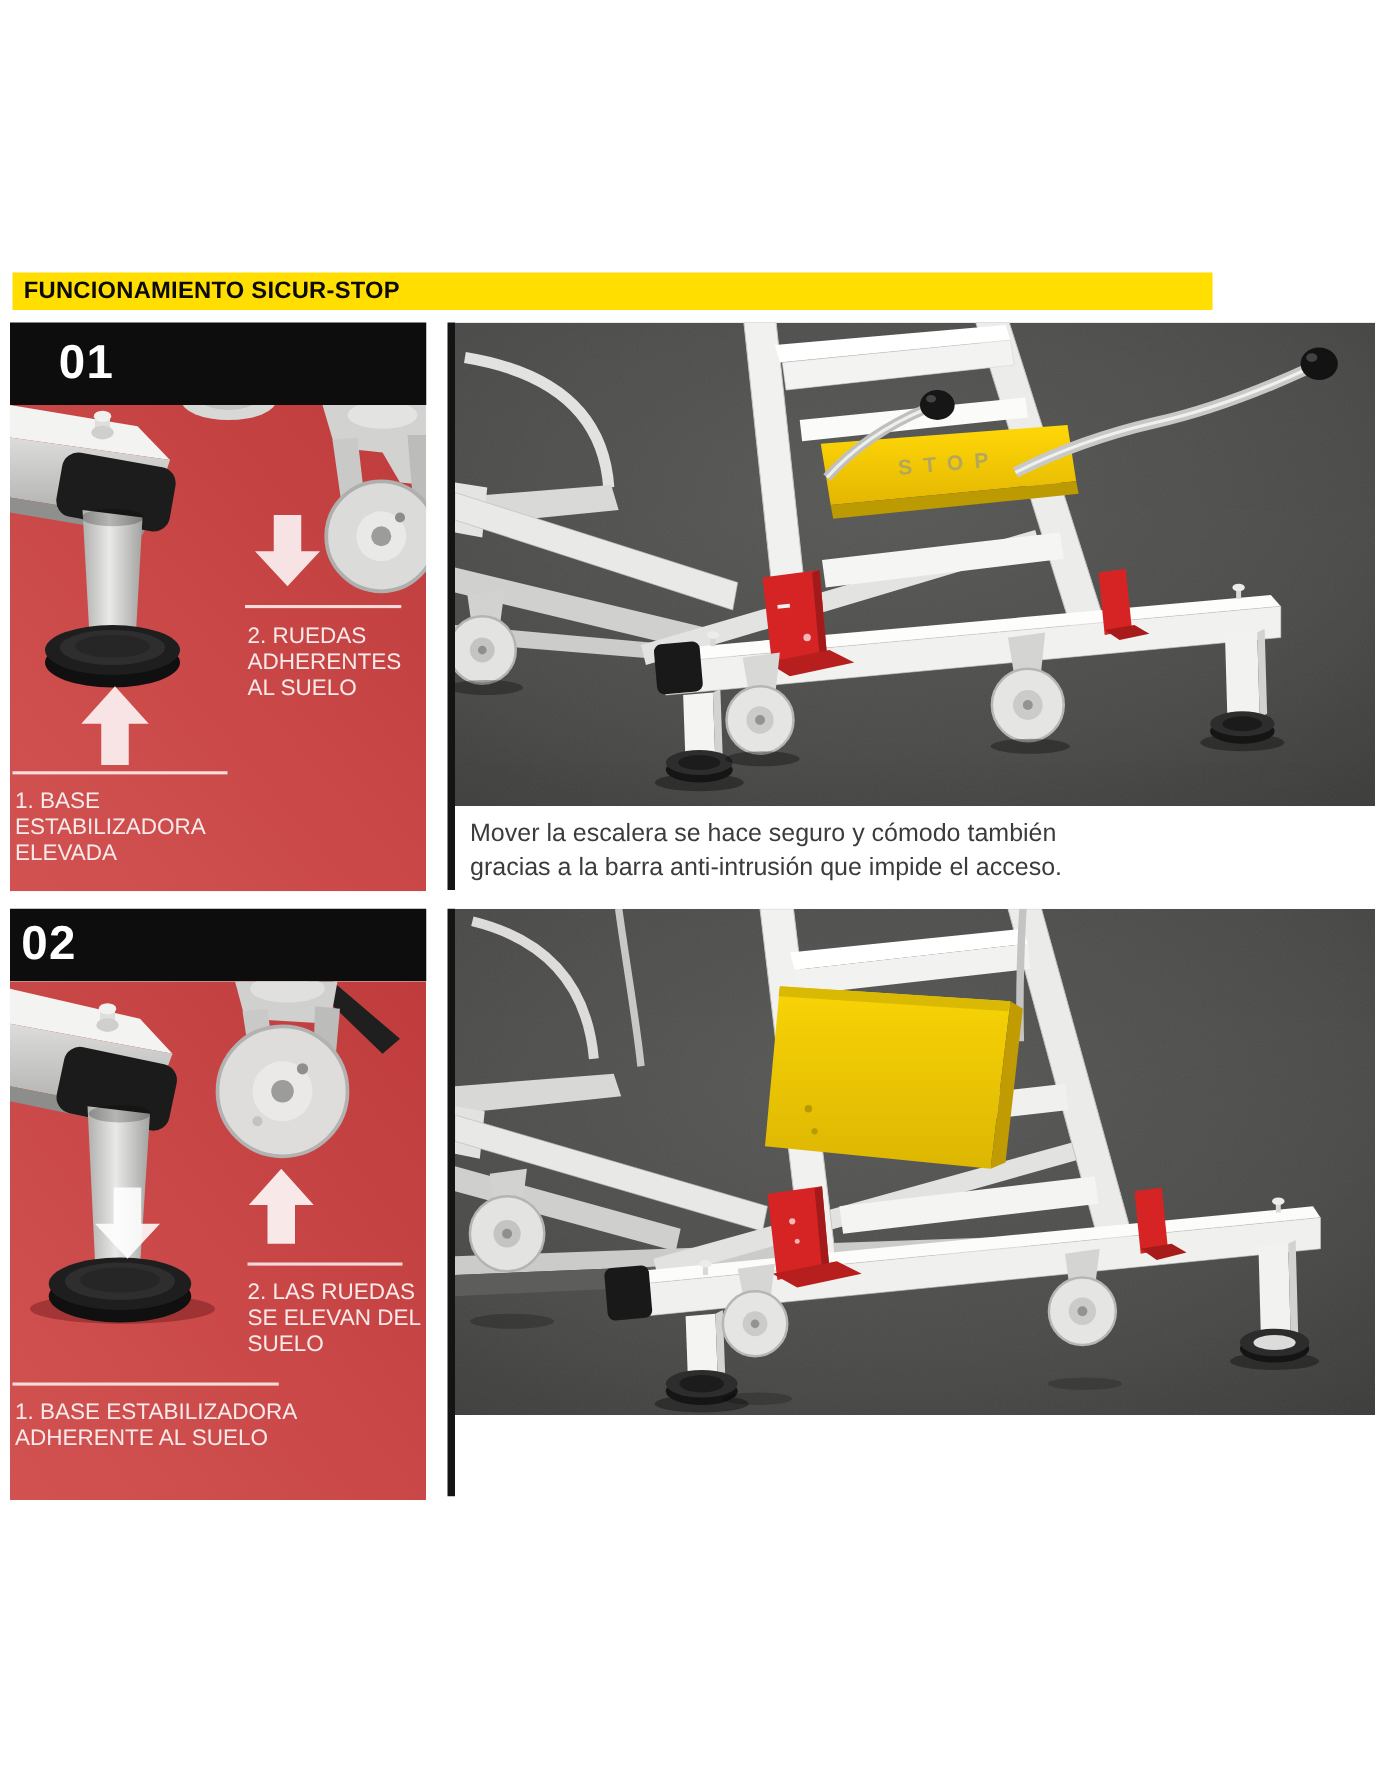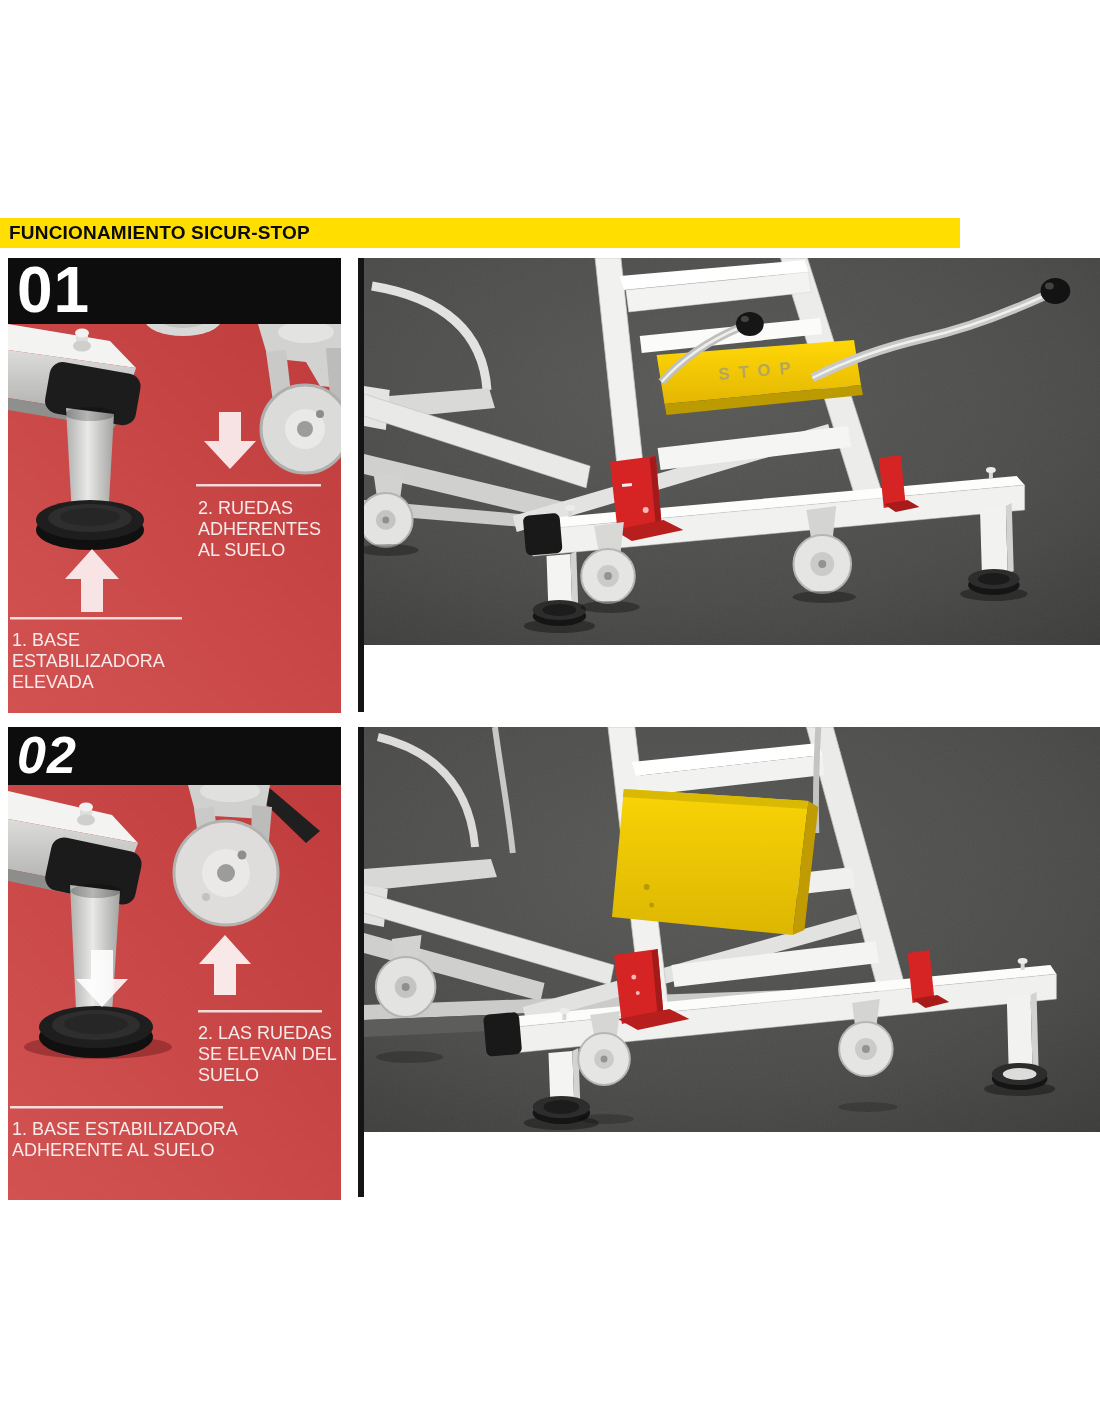--- a/index.html
+++ b/index.html
@@ -1,28 +1,28 @@
 <!DOCTYPE html>
 <html><head>
 <meta charset="utf-8">
 <style>
   html,body{margin:0;padding:0;background:#ffffff;}
   .page{position:relative;width:1100px;height:1422px;background:#ffffff;overflow:hidden;
         font-family:"Liberation Sans", sans-serif;}
-  .header-bar{position:absolute;left:0;top:218px;width:960px;height:30px;background:#FFDE00;
+  .header-bar{position:absolute;left:10px;top:218px;width:960px;height:30px;background:#FFDE00;
         display:flex;align-items:center;}
   .header-title{font-size:19px;font-weight:bold;letter-spacing:.2px;color:#0b0b0b;padding-left:9px;
         white-space:nowrap;}
   .num-bar{position:absolute;left:8px;width:333px;background:#0d0d0d;color:#ffffff;
         font-weight:bold;overflow:hidden;}
   .num-bar .num{display:block;padding-left:9px;letter-spacing:1px;}
   #bar1{top:258px;height:66px;}
-  #bar1 .num{font-size:64px;line-height:64px;}
+  #bar1 .num{font-size:38px;line-height:64px;margin-left:30px;}
   #bar2{top:727px;height:58px;}
-  #bar2 .num{font-size:52px;line-height:56px;font-style:italic;}
+  #bar2 .num{font-size:38px;line-height:56px;}
   .panel-red{position:absolute;left:8px;width:333px;overflow:hidden;}
   #panel1{top:324px;height:437px;}
   #panel2{top:785px;height:447px;}
   .vline{position:absolute;left:358px;width:6px;background:#141414;}
   #vline1{top:258px;height:454px;}
   #vline2{top:727px;height:470px;}
   .scene{position:absolute;left:364px;width:736px;overflow:hidden;}
   #scene1{top:258px;height:387px;}
   #scene2{top:727px;height:405px;}
   .caption{position:absolute;left:364px;width:736px;color:#3b3b3b;font-size:20px;line-height:27px;
@@ -312,20 +312,24 @@
       </g>
       <g>
         <polygon points="446,252 476,248 472,286 452,288" fill="#d4d4d2"></polygon>
         <circle cx="462" cy="306" r="29" fill="#e5e5e3" stroke="#b6b6b4" stroke-width="2"></circle>
         <circle cx="462" cy="306" r="12" fill="#cbcbc9"></circle>
           <circle cx="462" cy="306" r="4" fill="#93938f"></circle>
         <ellipse cx="464" cy="339" rx="32" ry="6" fill="rgba(0,0,0,0.32)"></ellipse>
       </g>
     </svg>
   </div>
+  <div class="caption" id="caption1">
+    <span class="cap-line">Mover la escalera se hace seguro y cómodo también</span>
+    <span class="cap-line">gracias a la barra anti-intrusión que impide el acceso.</span>
+  </div>
 
   <div class="scene" id="scene2">
     <svg width="736" height="405" viewBox="0 0 742 405" preserveAspectRatio="none">
       <defs>
         <radialGradient id="bgB" cx="45%" cy="35%" r="90%">
           <stop offset="0" stop-color="#585856"></stop>
             <stop offset="0.6" stop-color="#4a4a48"></stop>
           <stop offset="1" stop-color="#383836"></stop>
         </radialGradient>
         <linearGradient id="plateY2" x1="0" y1="0" x2="0" y2="1">

